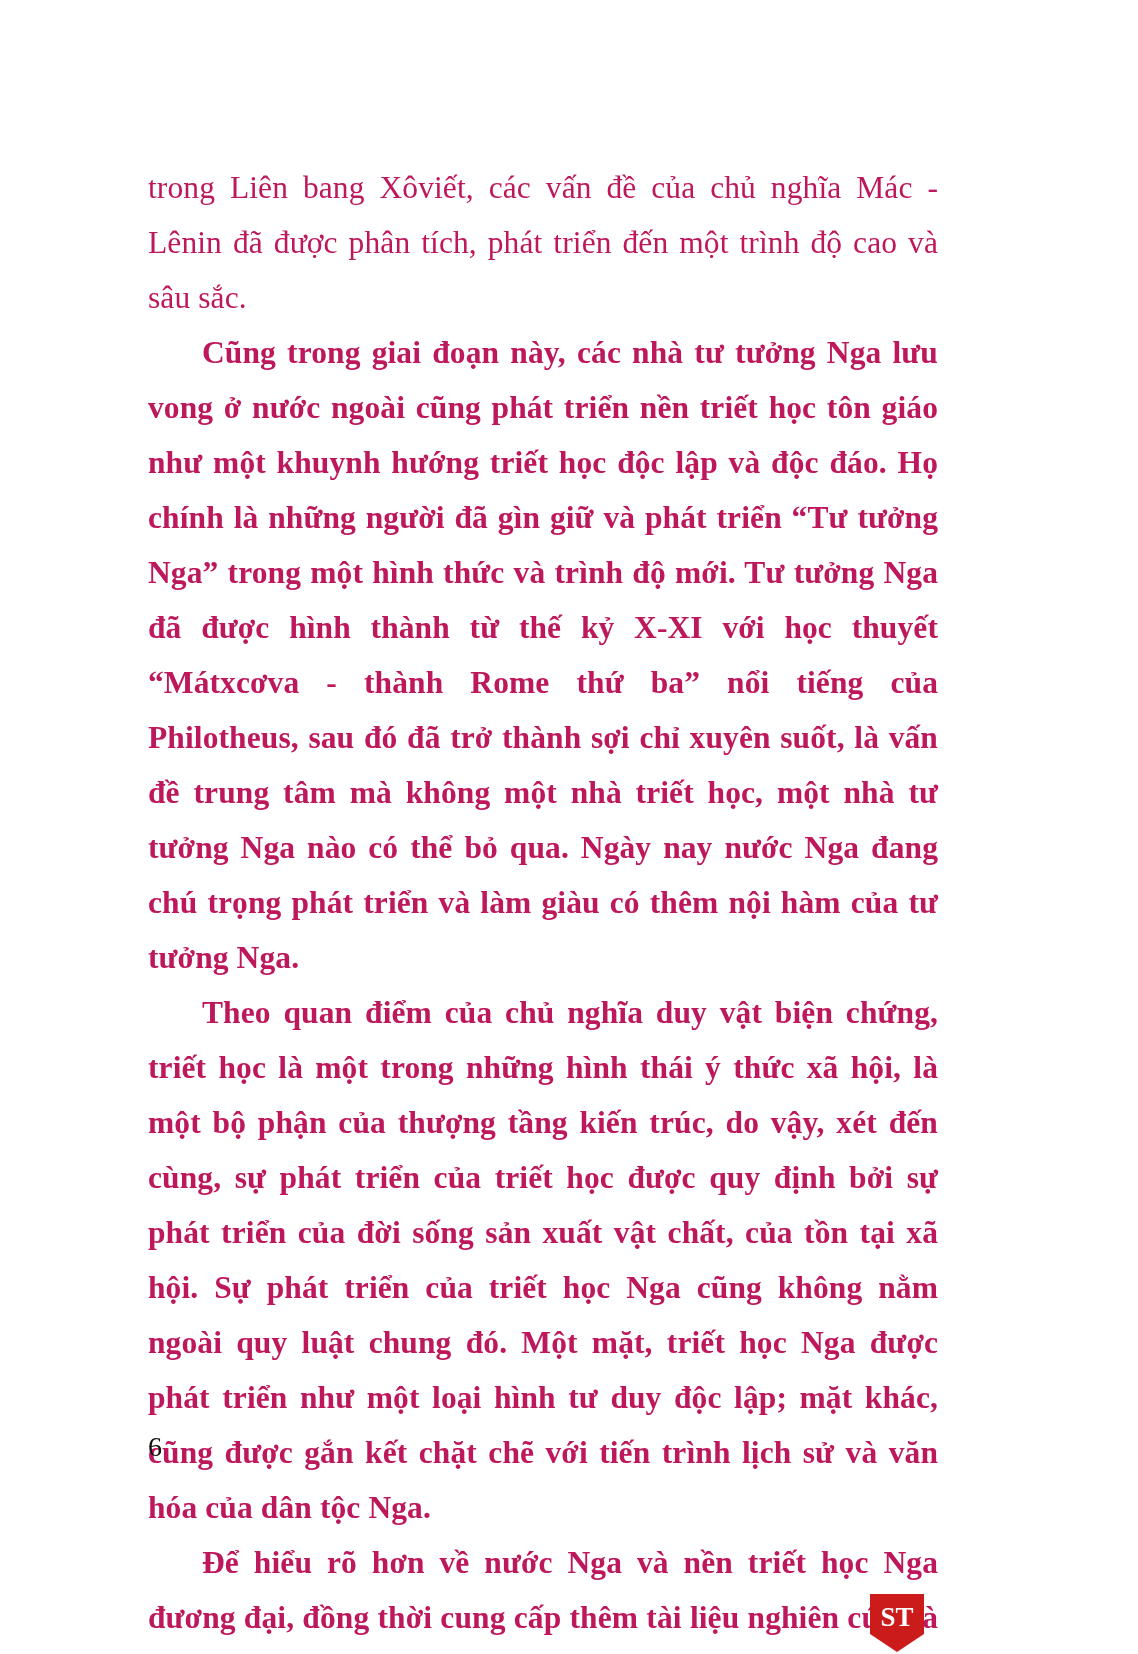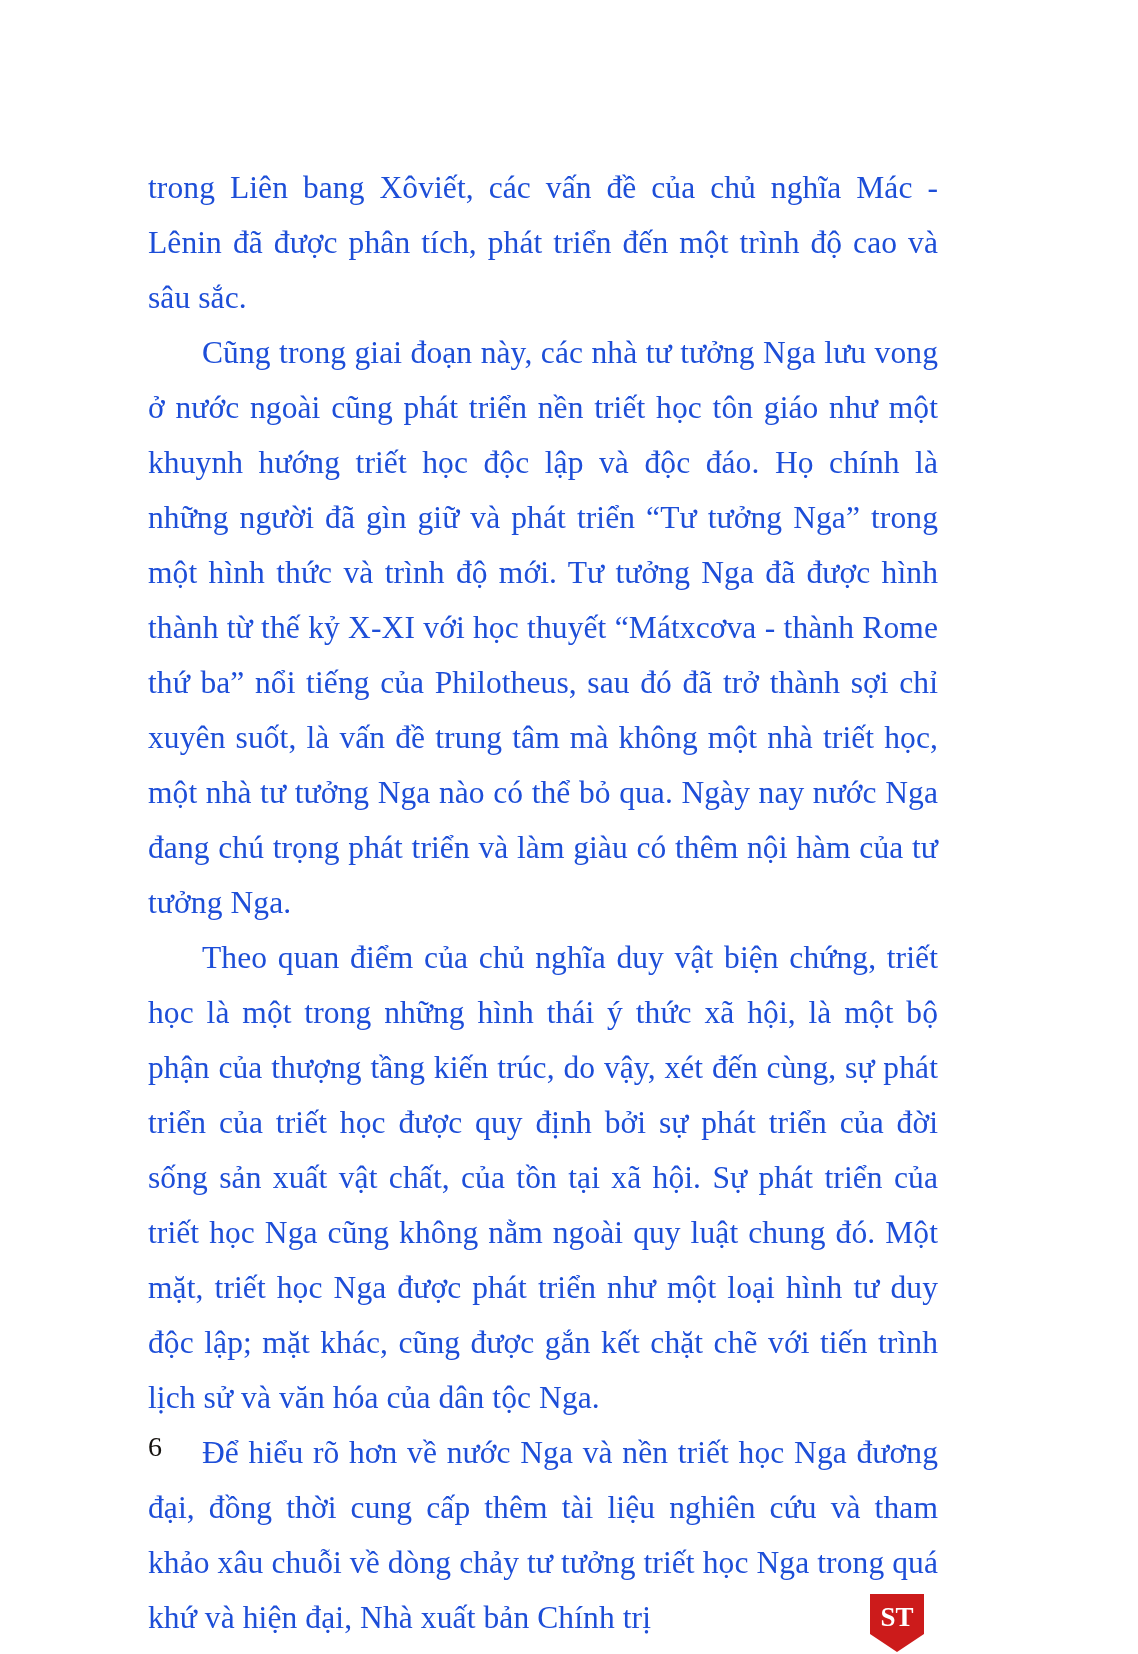--- a/index.html
+++ b/index.html
@@ -22,24 +22,25 @@
     top: 160px;
     width: 790px;
   }
   .para {
     margin: 0;
     font-size: 31.5px;
     line-height: 55px;
     text-align: justify;
     text-justify: inter-word;
     letter-spacing: 0.1px;
-    color: #1d4ed8;
+    color: #be185d;
   }
   .para.indent {
     text-indent: 54px;
+    font-weight: bold;
   }
   .page-number {
     position: absolute;
     left: 148px;
     top: 1430px;
     font-size: 28px;
     line-height: 34px;
     color: #15120f;
     font-family: "Liberation Serif", serif;
   }

